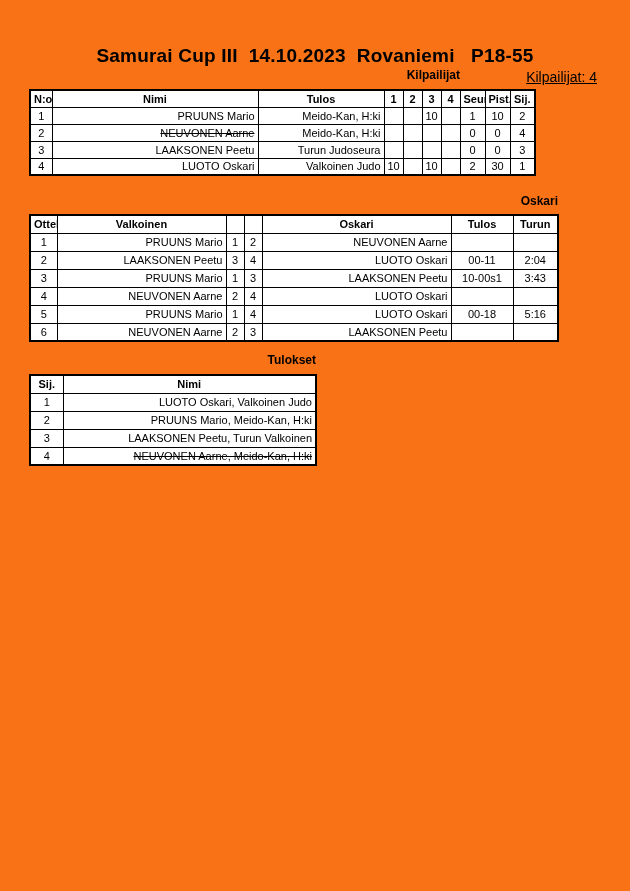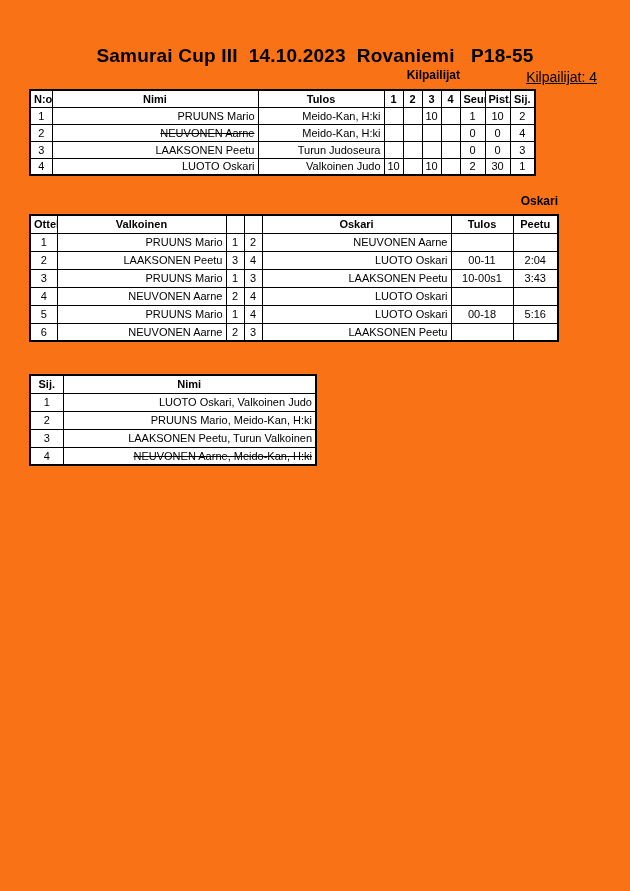--- a/index.html
+++ b/index.html
@@ -158,21 +158,21 @@
         <col style="width:45px">
     </colgroup>
     <tbody>
         <tr>
       <th class="ta-c">Ottelu</th>
       <th class="ta-c">Valkoinen</th>
       <th class="ta-c"></th>
       <th class="ta-c"></th>
       <th class="ta-c">Oskari</th>
       <th class="ta-c">Tulos</th>
-      <th class="ta-c">Peetu</th>
+      <th class="ta-c">Turun</th>
     </tr>
     <tr>
       <td class="ta-c">1</td>
       <td class="ta-l">PRUUNS Mario</td>
       <td class="ta-c">1</td>
       <td class="ta-c">2</td>
       <td class="ta-l">NEUVONEN Aarne</td>
       <td class="ta-c"></td>
       <td class="ta-c"></td>
     </tr>
@@ -217,20 +217,21 @@
       <td class="ta-l">NEUVONEN Aarne</td>
       <td class="ta-c">2</td>
       <td class="ta-c">3</td>
       <td class="ta-l">LAAKSONEN Peetu</td>
       <td class="ta-c"></td>
       <td class="ta-c"></td>
     </tr>
   </tbody>
     </table>
 
+  <div class="section-heading heading-tulokset">Tulokset</div>
 
   <table class="doc-table tbl-results">
     <colgroup>
       <col style="width:33px">
         <col style="width:253px">
     </colgroup>
     <tbody>
         <tr>
       <th class="ta-c">Sij.</th>
       <th class="ta-c">Nimi</th>

